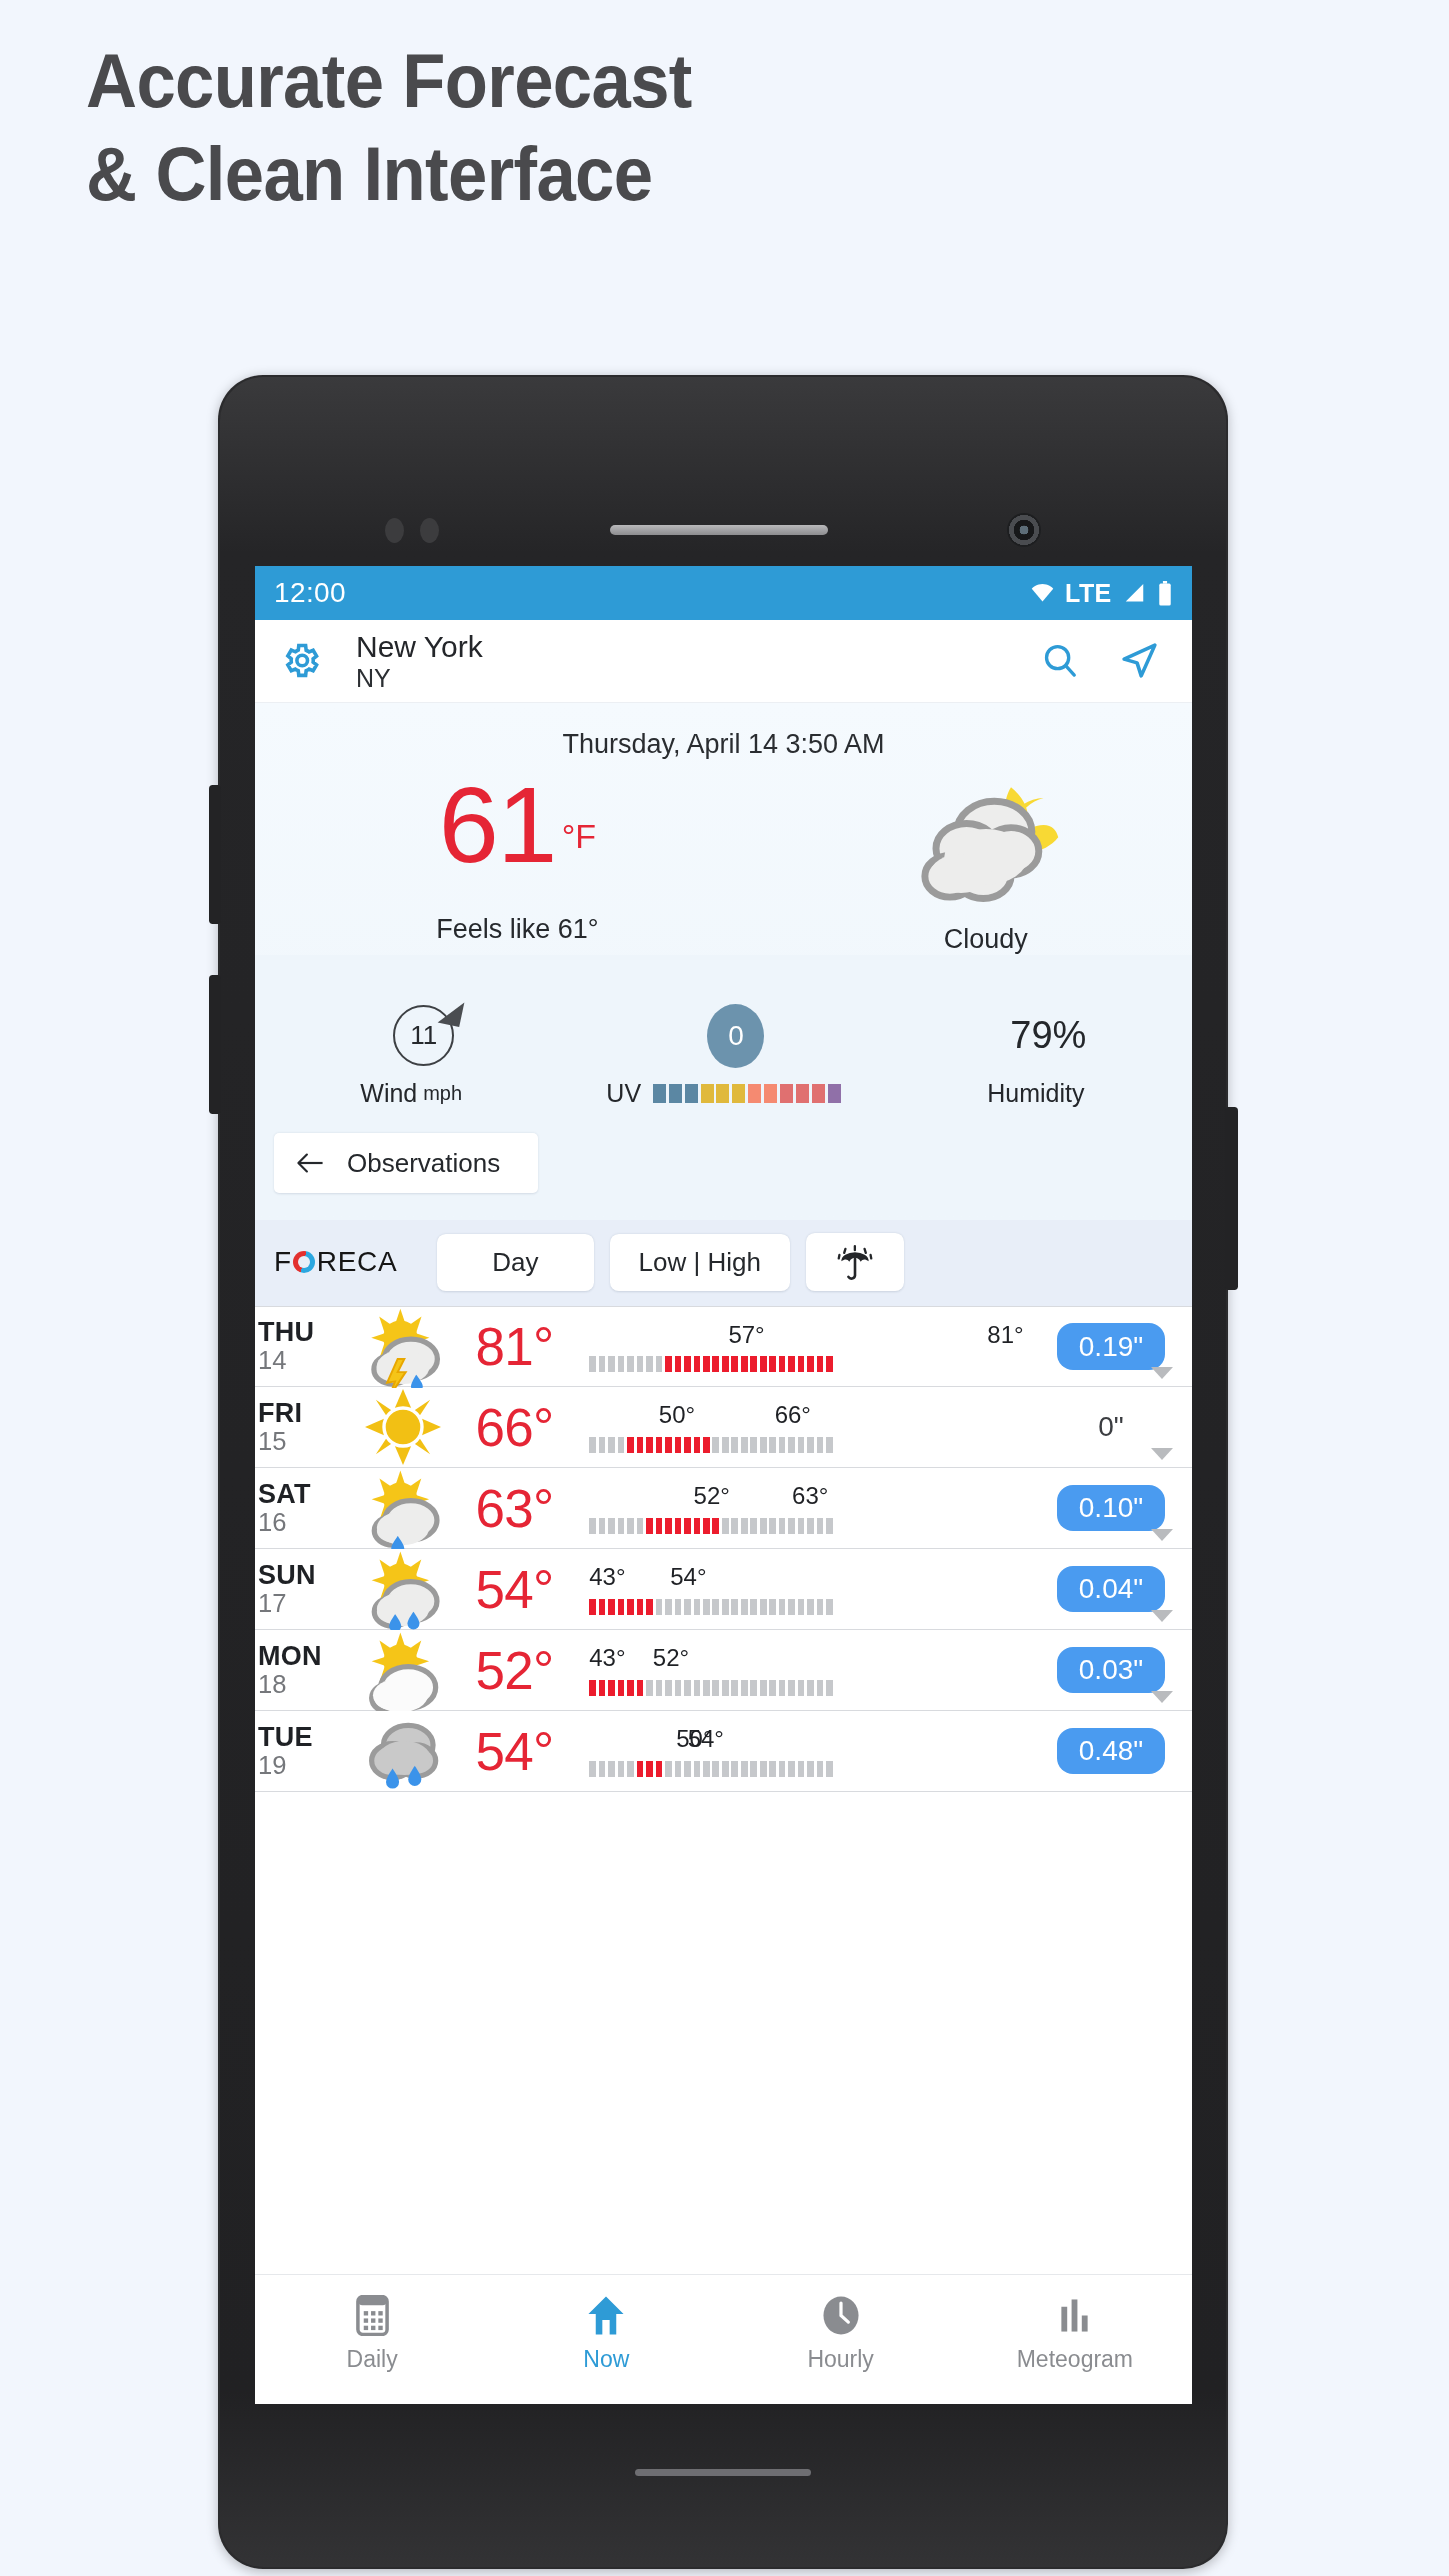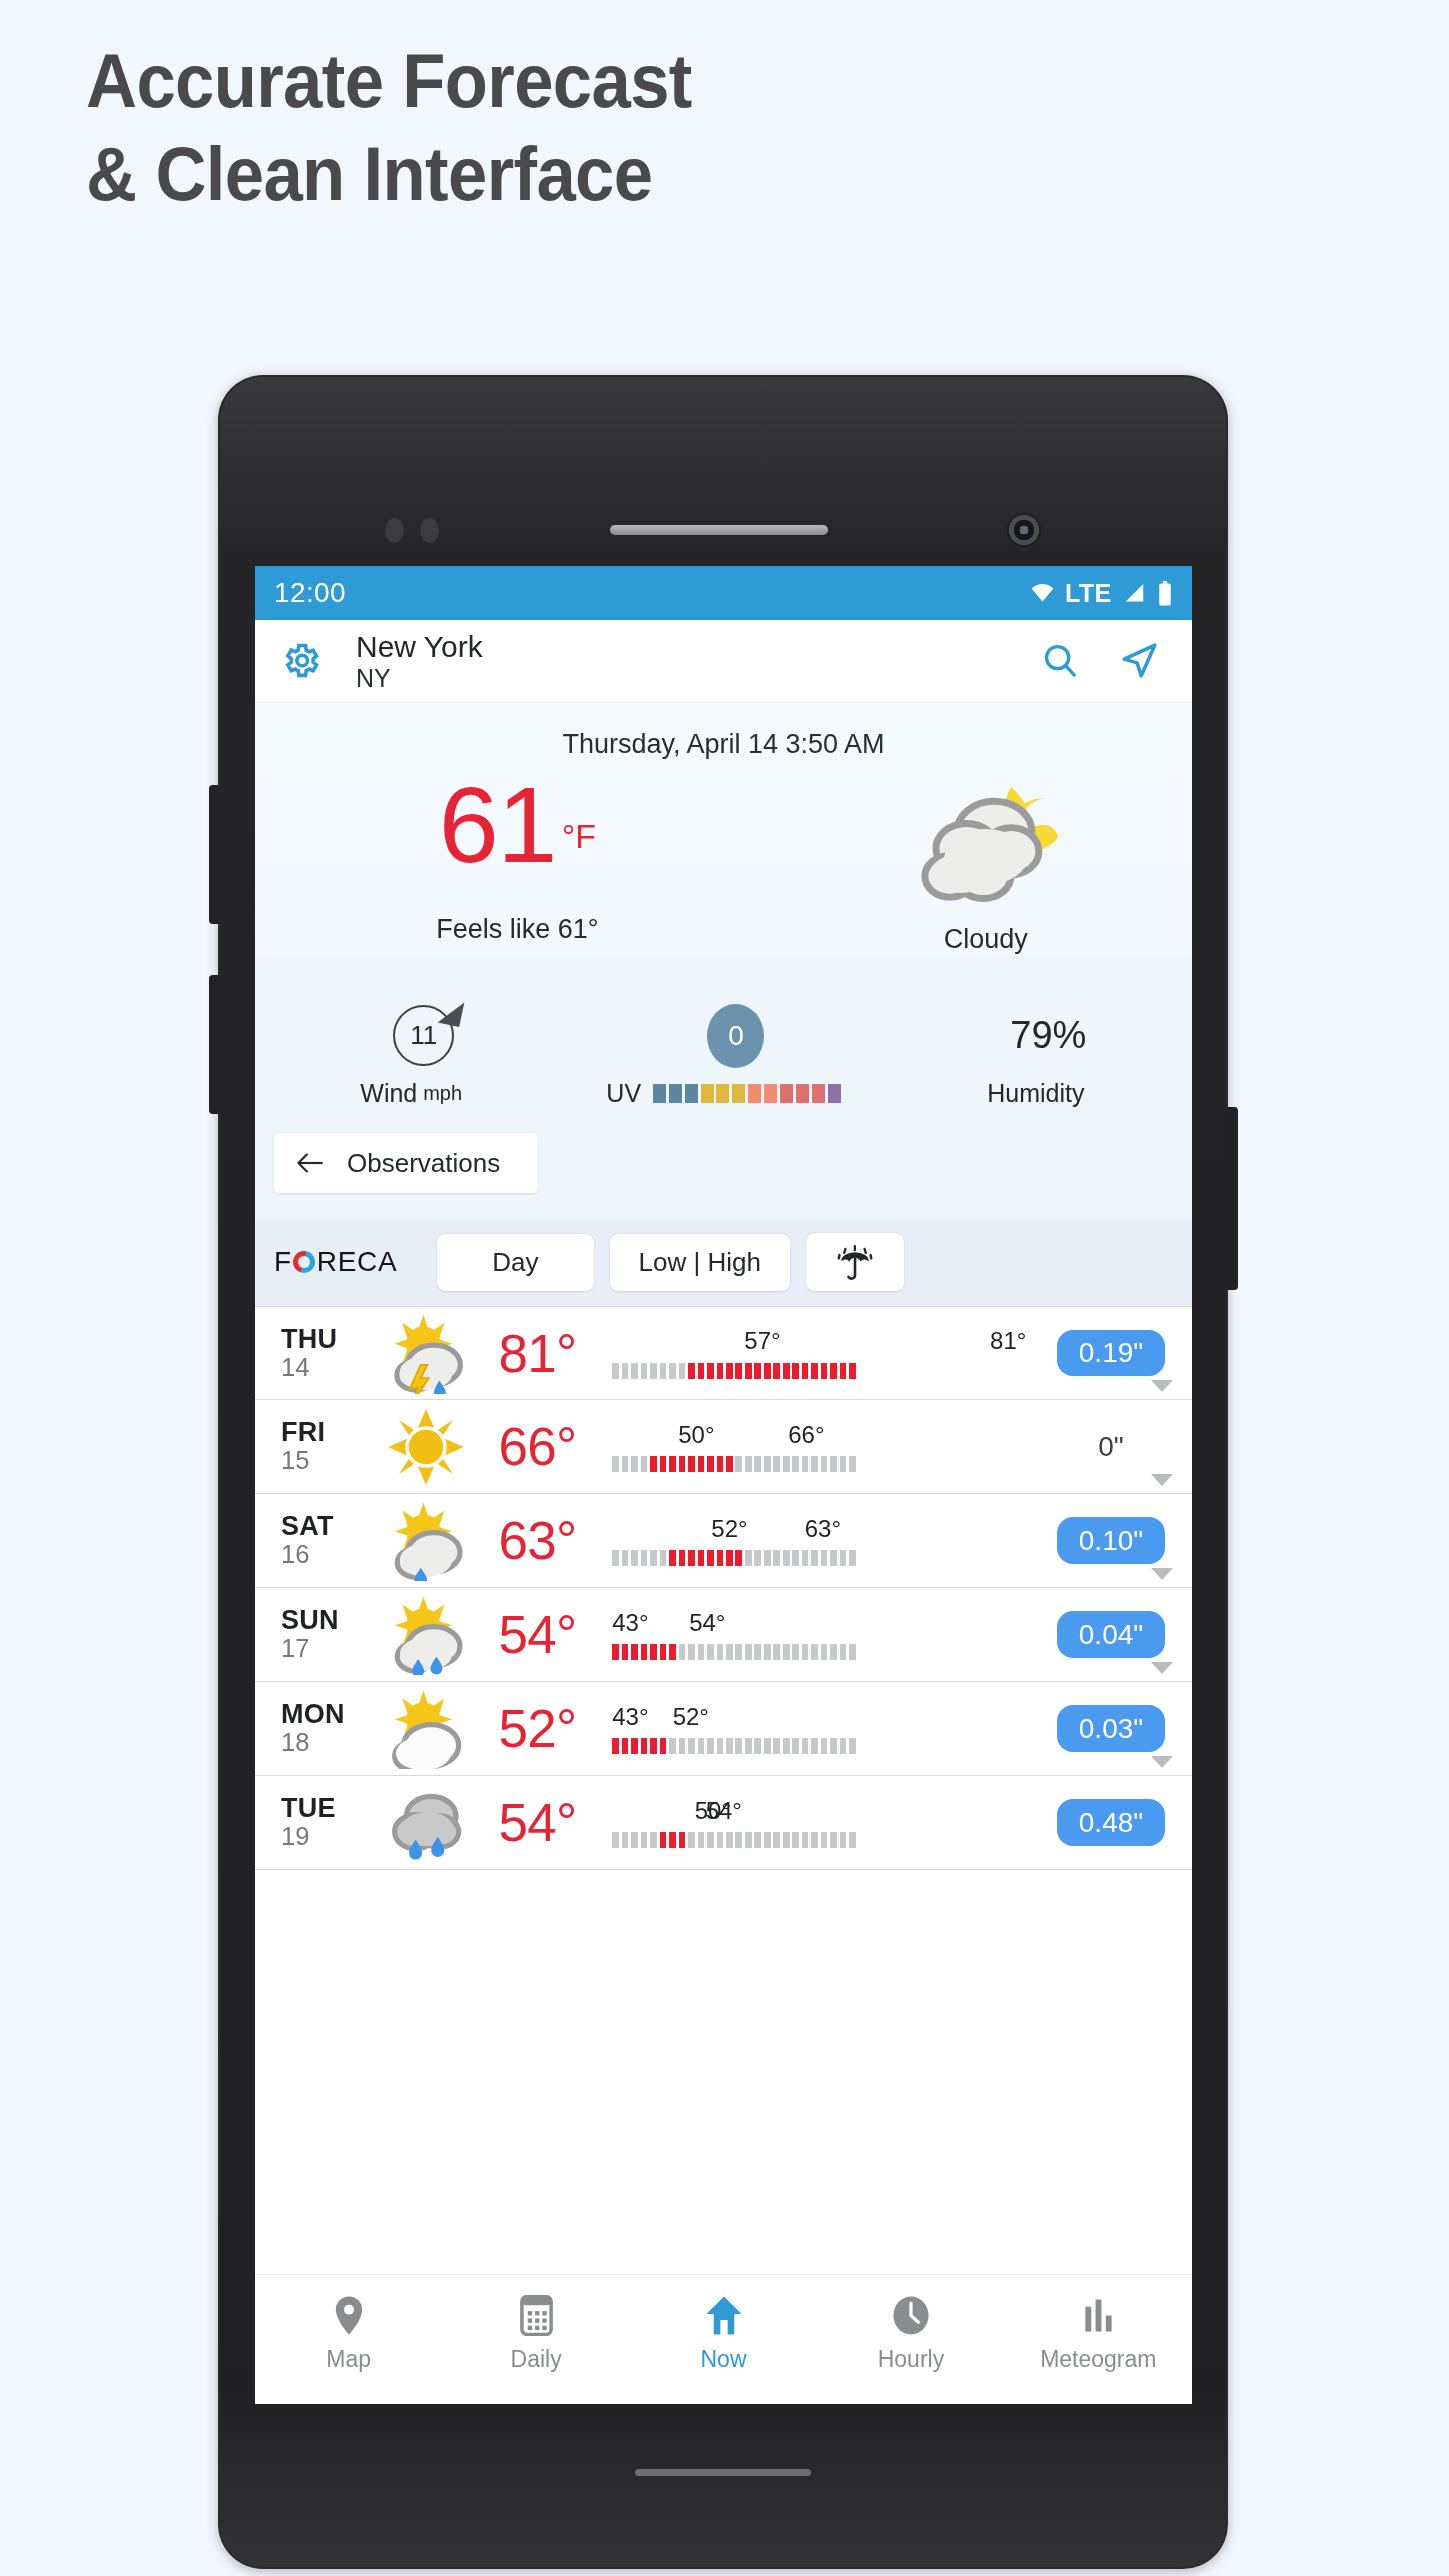--- a/index.html
+++ b/index.html
@@ -160,22 +160,22 @@
     background:#fff; border-radius:8.8px; box-shadow:0 0.7px 2.2px rgba(20,40,70,.14);
     font-size:26px; color:#25282c; padding:13px 8px; text-align:center;
   }
   .tab-day { width:157px; margin-left:23.4px; }
   .tab-lowhigh { width:180px; }
   .tab-umb { width:98px; display:flex; align-items:center; justify-content:center; padding:8.8px 0;}
 
   
   .rows { background:#fff; }
   .row {
-    display:flex; align-items:center; height:94px;
-    border-bottom:0.7px solid #d8dade; padding:0 16px 0 26px; position:relative;
+    display:flex; align-items:center; height:81px;
+    border-bottom:0.7px solid #d8dade; padding:0 16px 0 3px; position:relative;
   }
   .row:first-child { border-top:0.7px solid #d8dade; }
   .r-day { width:97px; line-height:1.08; }
   .r-day .abbr { font-size:27px; font-weight:bold; color:#1f2125; letter-spacing:0.2px; }
   .r-day .num { font-size:25.6px; color:#75777b; }
   .r-icon { width:95px; display:flex; align-items:center; justify-content:center; }
   .r-temp { width:129px; text-align:center; font-size:53px; color:#e52535; letter-spacing:-0.7px; }
   .r-bars { flex:1; padding:0 4.4px 0 10.2px; }
   .r-minmax { display:flex; font-size:24px; color:#1f2125; height:31px; position:relative; }
   .r-minmax .lo { position:absolute; }
@@ -750,29 +750,20 @@
               </div>
               <div class="r-prec">
                 <span class="prec-pill">0.48"</span>
               </div>
             </div>
           </div>
 
         <div class="bottomnav">
           <div class="nav-item">
             <div class="nav-ic">
-              <svg width="34" height="41" viewBox="0 0 22 28">
-                  <path d="M11 1 A9 9 0 0 1 20 10 C20 17 11 27 11 27 C11 27 2 17 2 10 A9 9 0 0 1 11 1 Z" fill="#8a8c90"></path>
-                  <circle cx="11" cy="10" r="3.4" fill="#fff"></circle>
-                </svg>
-            </div>
-            <div class="nav-lb">Map</div>
-          </div>
-          <div class="nav-item">
-            <div class="nav-ic">
               <svg width="35" height="41" viewBox="0 0 24 28">
                 <rect x="2" y="1" width="20" height="26" rx="3.4" fill="none" stroke="#8a8c90" stroke-width="2.4"></rect>
                 <rect x="2" y="1" width="20" height="6" rx="3" fill="#8a8c90"></rect>
                 <g fill="#8a8c90">
                     <rect x="6" y="11" width="3" height="3"></rect>
                     <rect x="11" y="11" width="3" height="3"></rect>
                     <rect x="16" y="11" width="3" height="3"></rect>
                     <rect x="6" y="16" width="3" height="3"></rect>
                     <rect x="11" y="16" width="3" height="3"></rect>
                     <rect x="16" y="16" width="3" height="3"></rect>

